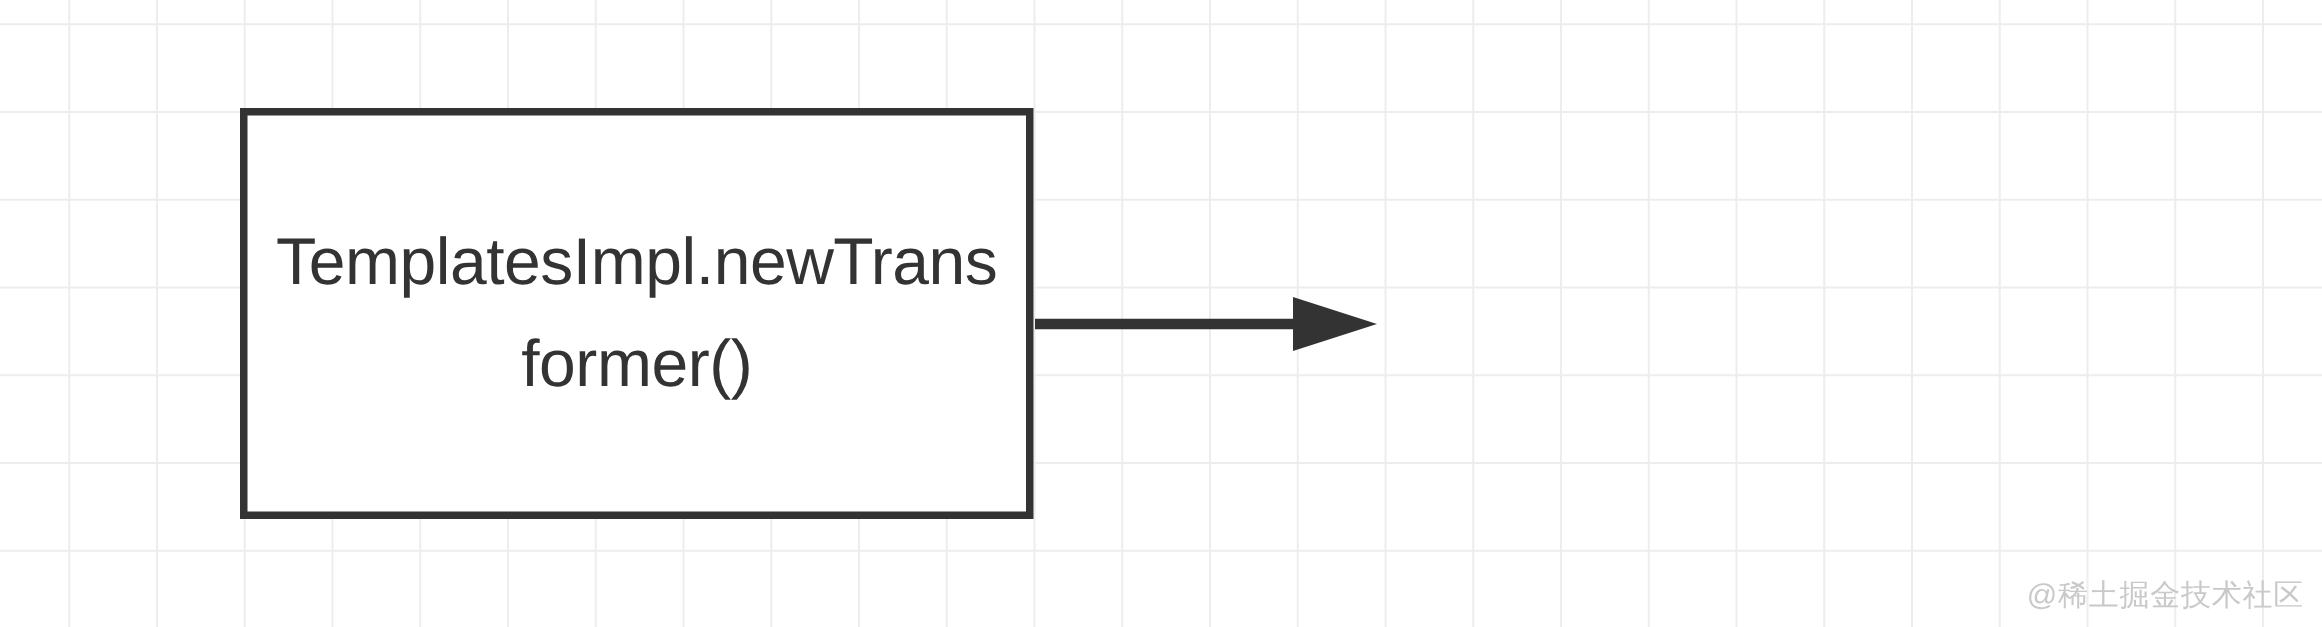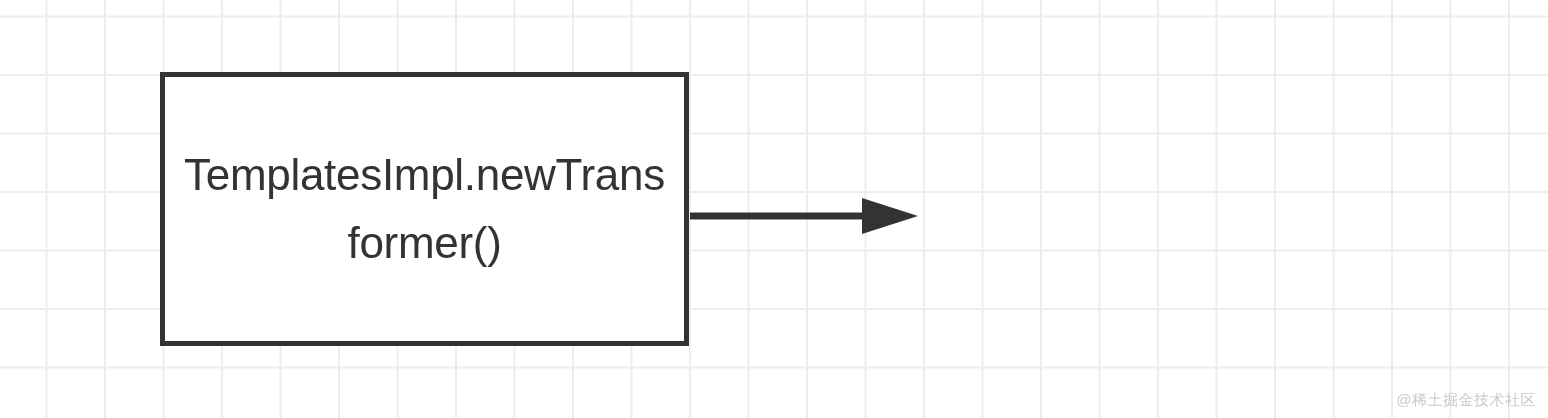--- a/index.html
+++ b/index.html
@@ -71,21 +71,21 @@
     width: 1548px;
     height: 418px;
     pointer-events: none;
   }
 
   #watermark {
     position: absolute;
     right: 12px;
     bottom: 8px;
     font-family: "Liberation Sans", sans-serif;
-    font-size: 15px;
+    font-size: 20px;
     color: #c9c9c9;
     letter-spacing: 0.5px;
     white-space: nowrap;
   }
 </style>
 </head>
 <body>
 
 <div id="canvas">
 

